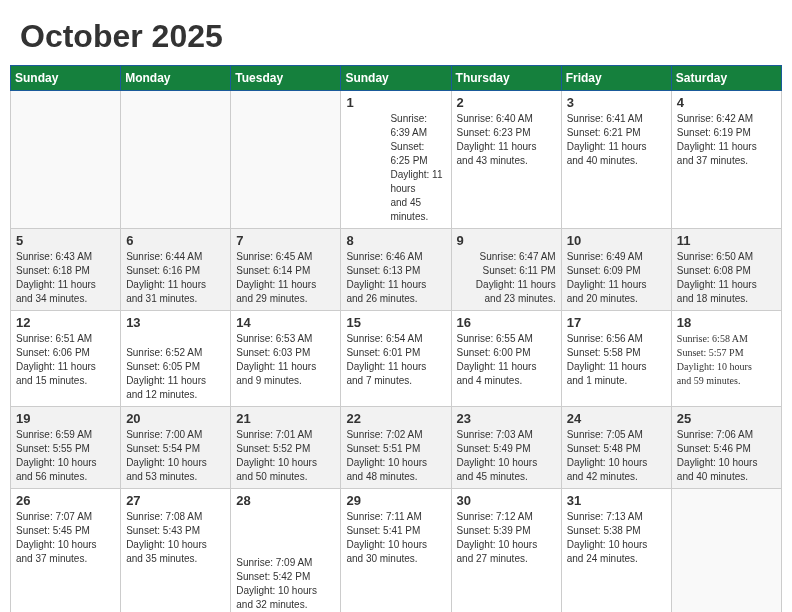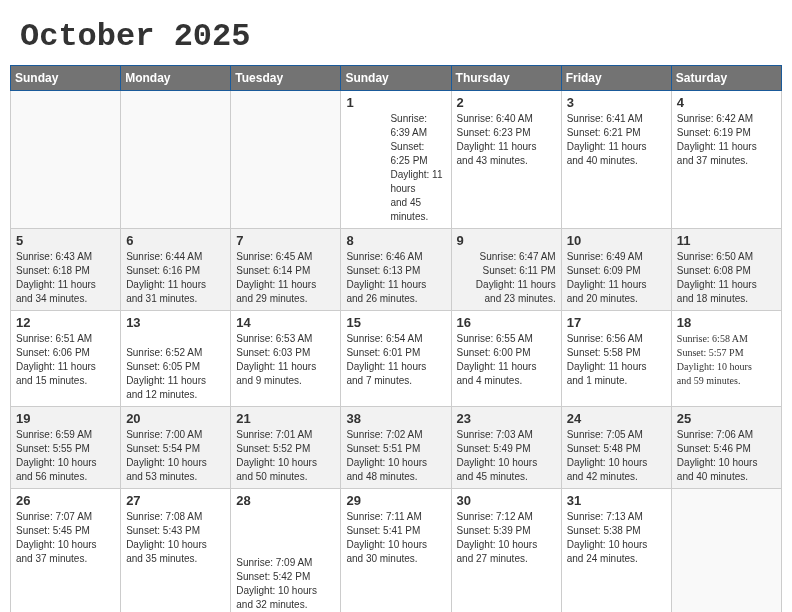--- a/index.html
+++ b/index.html
@@ -35,38 +35,37 @@
       font-size: 17px;
       font-weight: bold;
       color: #2a6db5;
     }
     .logo-icon {
       width: 28px;
       height: 28px;
     }
     .title-area {
       text-align: left;
-      font-family: Liberation Mono, monospace;
     }
     .month-title {
       font-size: 32px;
       font-weight: bold;
       color: #333;
     }
     .location {
       font-size: 14px;
       color: #555;
     }
     .calendar {
       width: 100%;
       border-collapse: collapse;
       margin-top: 6px;
     }
     .calendar th {
-      background: #737373;
+      background: #15803d;
       color: #fff;
       font-size: 12px;
       font-weight: bold;
       padding: 5px 4px;
       text-align: left;
       border: 1px solid #1a5a9a;
     }
     .calendar td {
       border: 1px solid #ccc;
       vertical-align: top;
@@ -267,21 +266,21 @@
 and 53 minutes.</div>
         </td>
         <td>
           <div class="day-num">21</div>
           <div class="day-info" style="white-space: pre-line;">Sunrise: 7:01 AM
 Sunset: 5:52 PM
 Daylight: 10 hours
 and 50 minutes.</div>
         </td>
         <td>
-          <div class="day-num">38</div>
+          <div class="day-num">22</div>
           <div class="day-info" style="white-space: pre-line;">Sunrise: 7:02 AM
 Sunset: 5:51 PM
 Daylight: 10 hours
 and 48 minutes.</div>
         </td>
         <td>
           <div class="day-num">23</div>
           <div class="day-info" style="white-space: pre-line;">Sunrise: 7:03 AM
 Sunset: 5:49 PM
 Daylight: 10 hours

